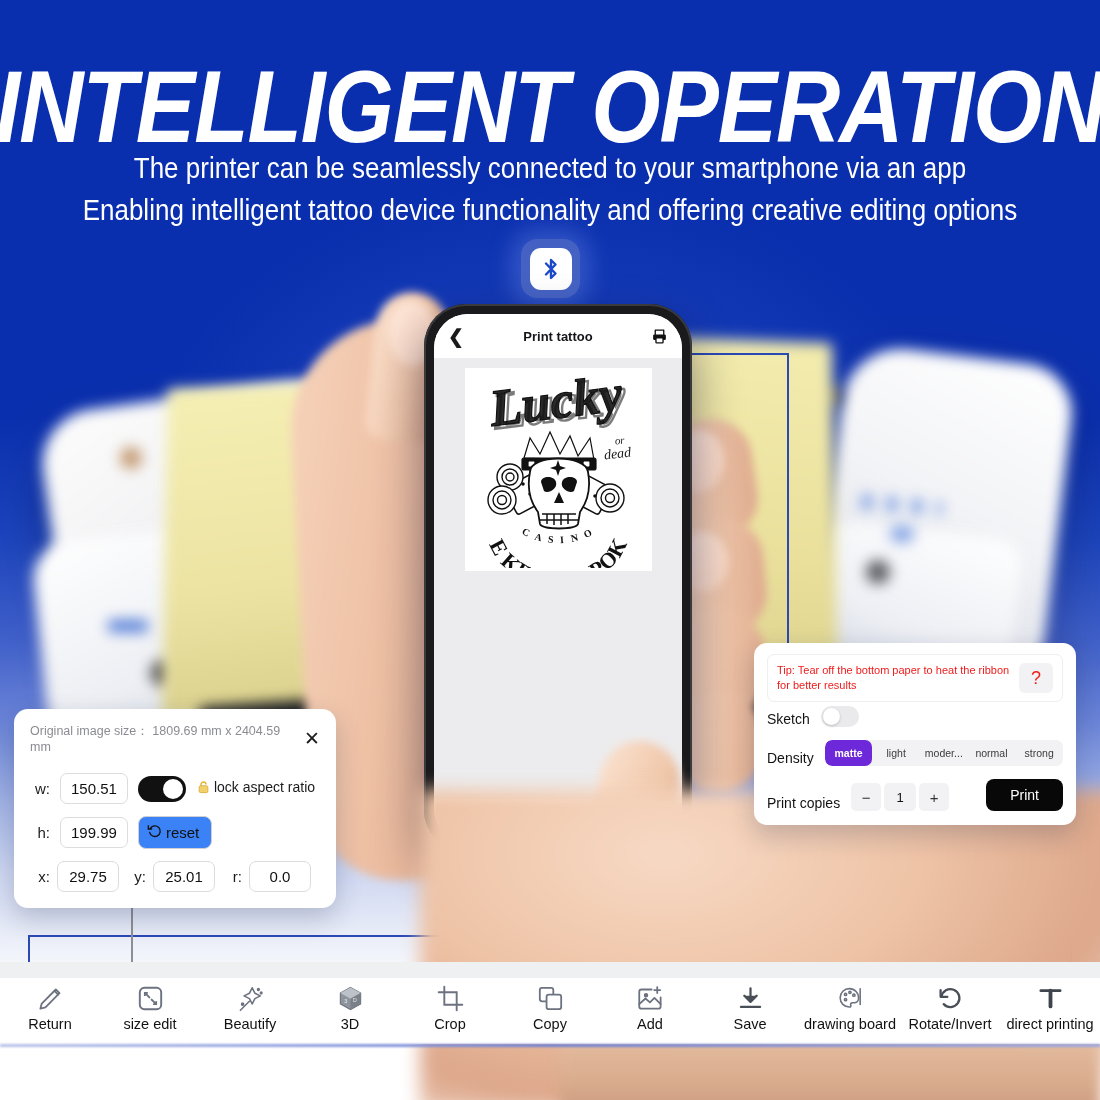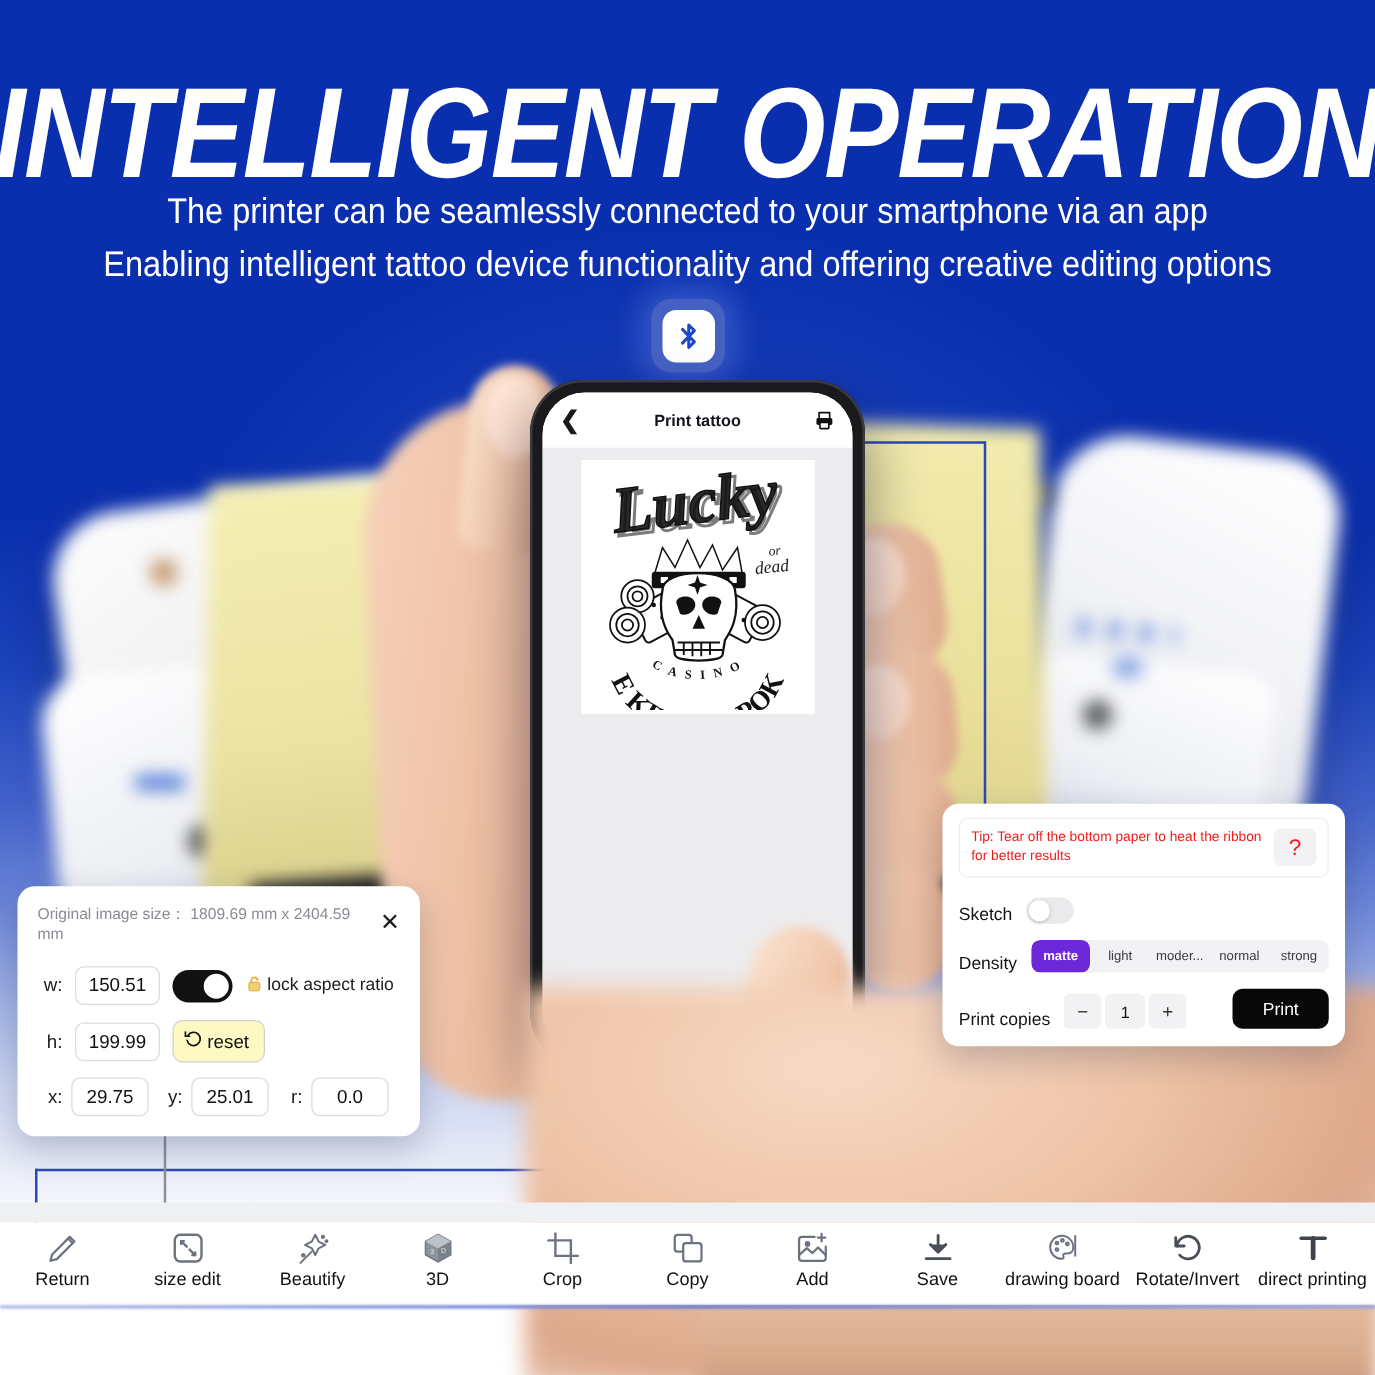--- a/index.html
+++ b/index.html
@@ -251,36 +251,36 @@
     position: relative; cursor: pointer; flex: 0 0 auto;
   }
   .toggle-on::after {
     content: ""; position: absolute; right: 3px; top: 3px;
     width: 20px; height: 20px; border-radius: 50%; background: #fff;
   }
   .lock-text { font-size: 14px; color: #1b1b1b; display: flex; align-items: flex-start; gap: 3px; }
   .reset-btn {
     border: 1px solid #cfcfd4; border-radius: 8px;
     padding: 6px 12px 6px 8px; font-size: 15px; color: #111;
-    display: flex; align-items: center; gap: 3px; cursor: pointer; background: #fef9c3;
+    display: flex; align-items: center; gap: 3px; cursor: pointer; background: #3b82f6;
   }
   .sd-row.last { margin-bottom: 0; gap: 7px; }
   .sd-row.last .sd-input { min-width: 62px; padding: 6px 7px; }
 
   
   .print-panel {
     position: absolute; left: 754px; top: 643px;
     width: 322px; background: #fff; border-radius: 13px;
     box-shadow: 0 10px 26px rgba(20,30,70,.22);
     padding: 11px 13px 14px;
   }
   .tip-box {
     border: 1px solid #eee; border-radius: 7px;
     padding: 8px 9px; display: flex; align-items: center; gap: 8px;
-    margin-bottom: 16px;
+    margin-bottom: 4px;
   }
   .tip-text { color: #f01b1b; font-size: 11px; line-height: 1.35; flex: 1; }
   .tip-help {
     width: 34px; height: 30px; border-radius: 6px; background: #f2f2f4;
     display: flex; align-items: center; justify-content: center;
     color: #f01b1b; font-size: 18px; cursor: pointer;
   }
   .pp-row { display: flex; align-items: flex-end; gap: 11px; margin-bottom: 13px; }
   .pp-label { font-size: 14px; color: #131313; }
   .toggle-off {

